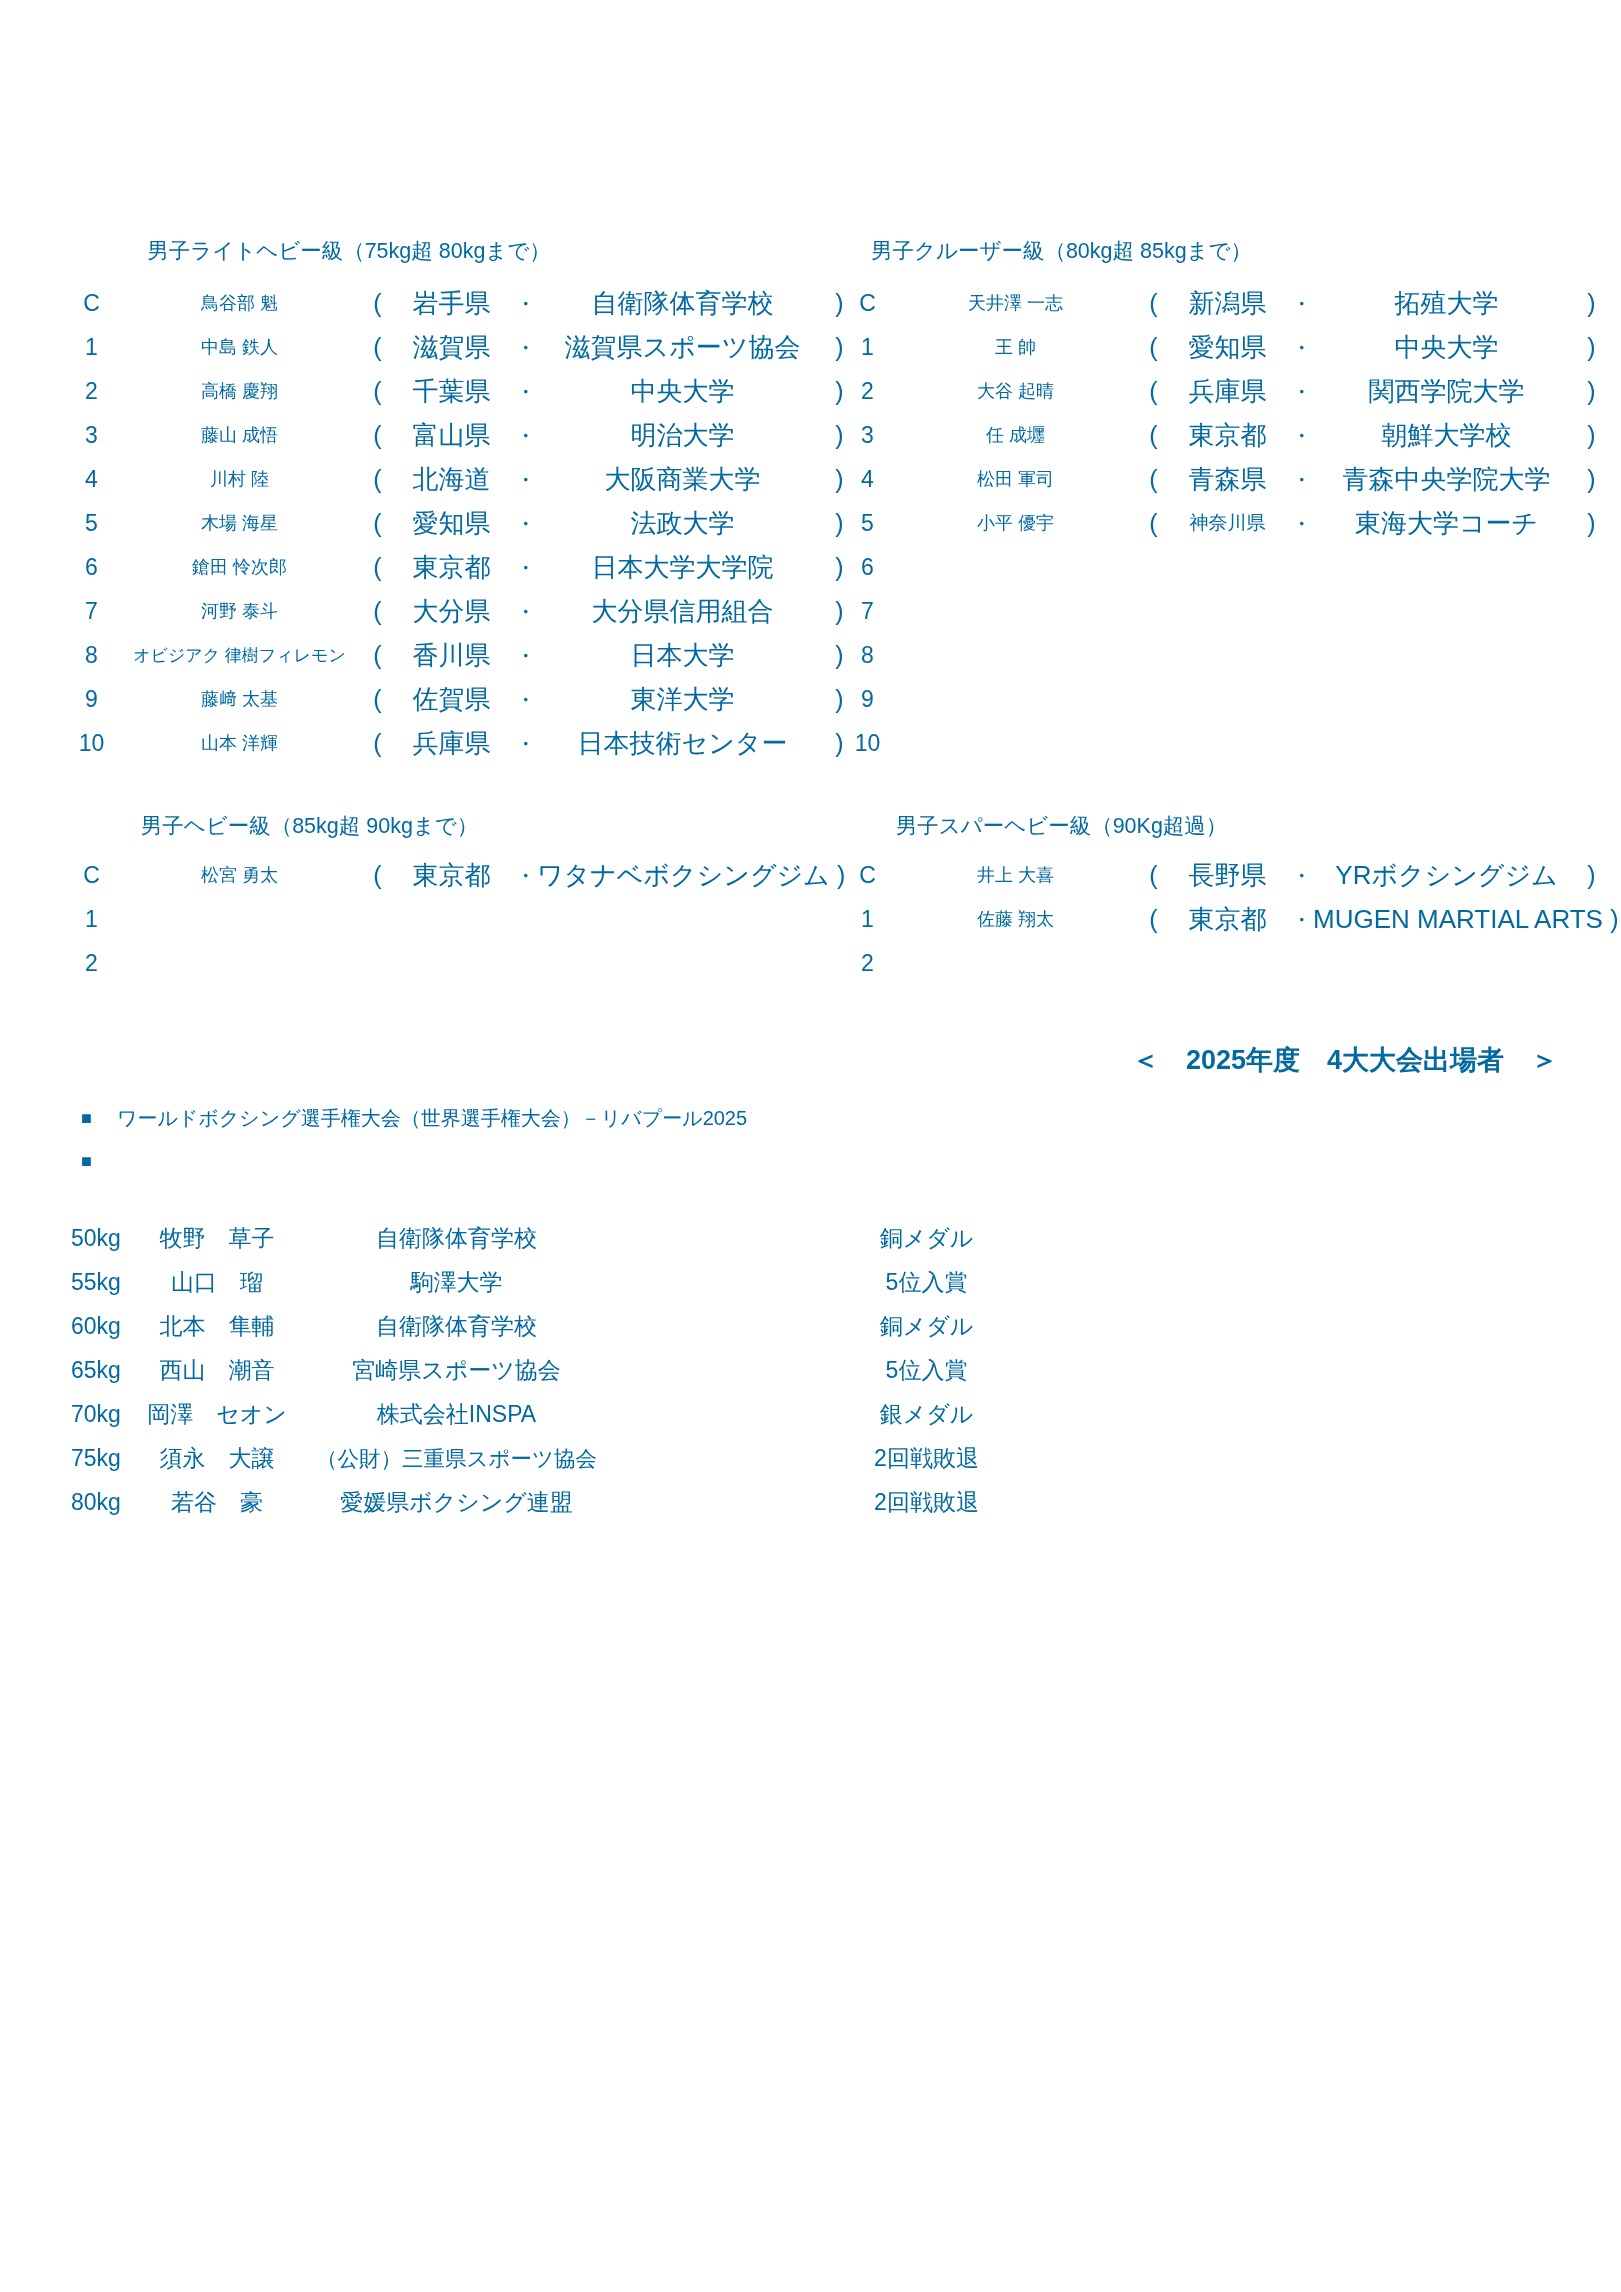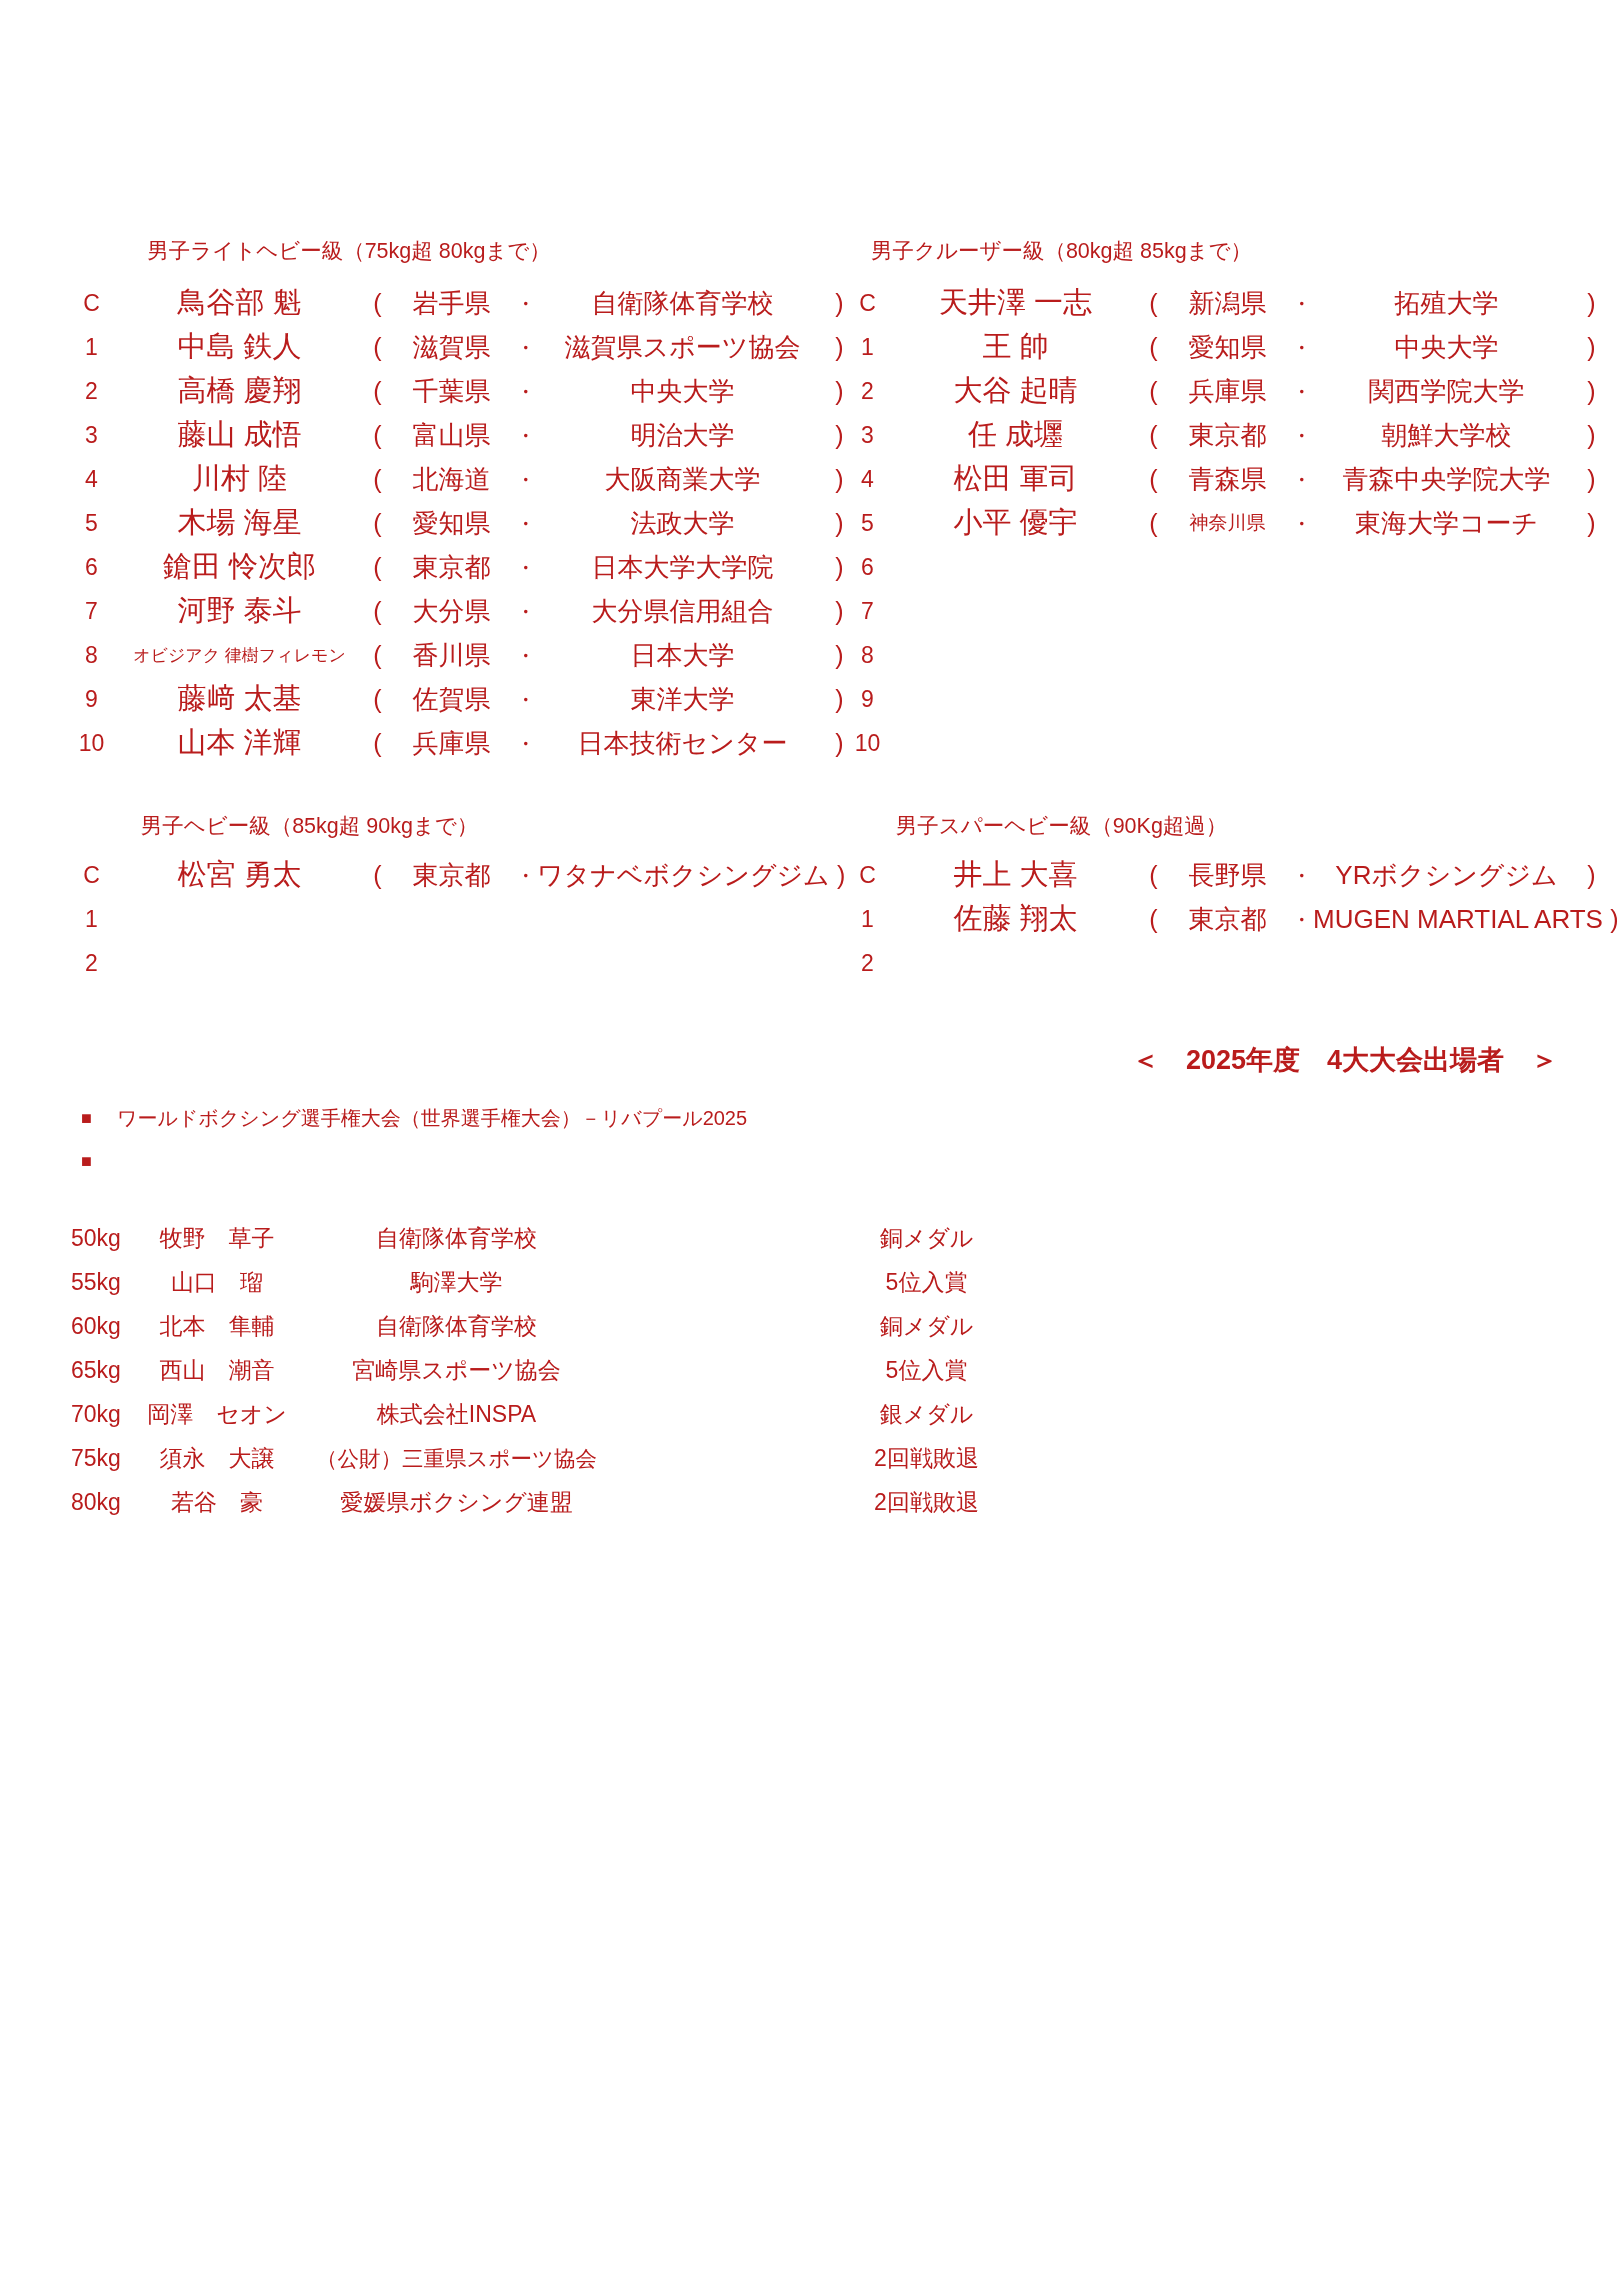--- a/index.html
+++ b/index.html
@@ -1,34 +1,34 @@
 <!DOCTYPE html>
 <html style="font-size:14.3px"><head>
 <meta charset="utf-8">
 <style>
   html,body{margin:0;padding:0;background:#ffffff;}
   .page{
     position:relative;
     width:1622px;
     height:2162px;
     background:#ffffff;
-    color:#b91c1c;
+    color:#0369a1;
     font-family:"Liberation Sans","DejaVu Sans",sans-serif;
     overflow:hidden;
   }
   .section-title{
     position:absolute;
     text-align:center;
     font-size:21.5px;
     white-space:nowrap;
   }
   .rows{position:absolute;}
   .r-row{display:flex;align-items:center;height:44px;white-space:nowrap;}
   .c-num{width:43px;text-align:center;font-size:23px;flex:none;}
-  .c-name{width:253px;text-align:center;font-size:29px;flex:none;}
+  .c-name{width:253px;text-align:center;font-size:18px;flex:none;}
   .c-par{width:23px;text-align:center;font-size:25px;flex:none;}
   .c-pref{width:125px;text-align:center;font-size:26px;flex:none;}
   .c-dot{width:23px;text-align:center;font-size:21.5px;flex:none;}
   .c-affil{flex:1;text-align:center;font-size:26px;}
   .c-name.small{font-size:17px;}
   .c-pref.small{font-size:19px;font-family:Liberation Mono, monospace;}
   .heading{
     position:absolute;
     text-align:center;
     font-size:27px;

